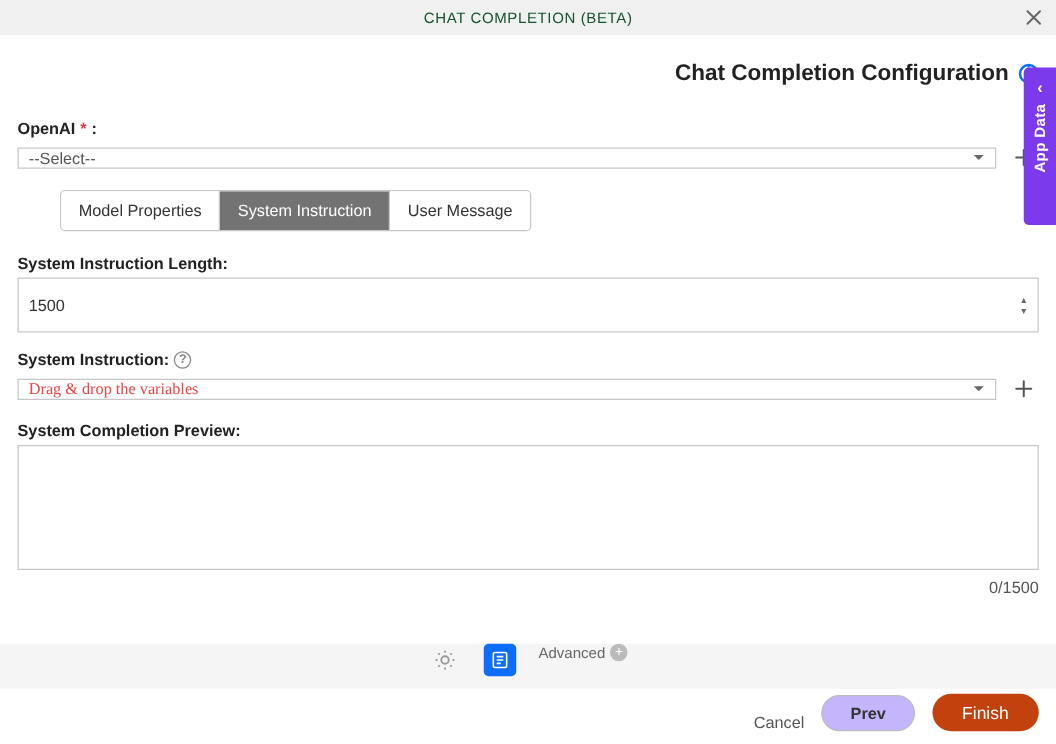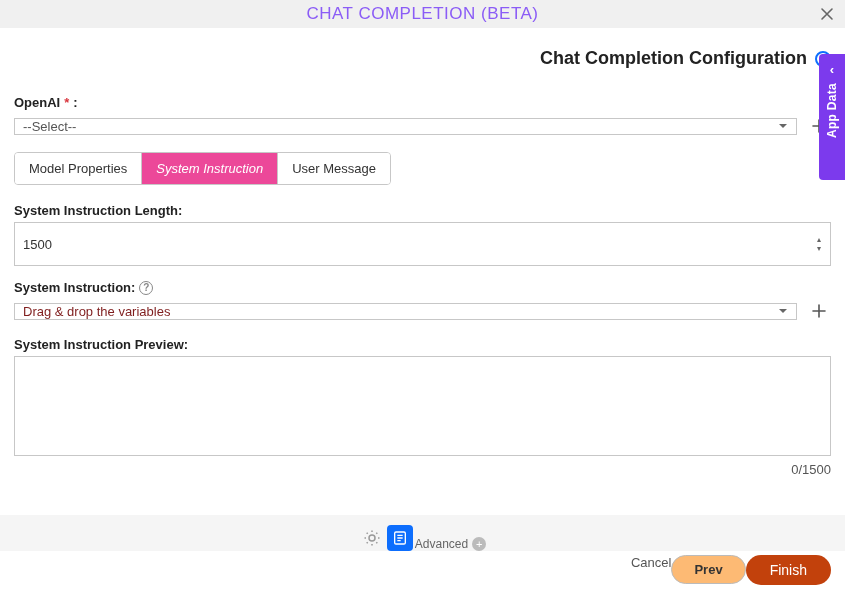--- a/index.html
+++ b/index.html
@@ -13,23 +13,23 @@
     position: relative;
     overflow: hidden;
   }
   .header {
     background: #f0f0f0;
     height: 28px;
     display: flex;
     align-items: center;
     justify-content: center;
     position: relative;
-    font-size: 17px;
+    font-size: 12px;
     letter-spacing: 0.5px;
-    color: #8b5cf6;
+    color: #14532d;
   }
   .header .close-btn {
     position: absolute;
     right: 8px;
     top: 4px;
     width: 20px;
     height: 20px;
     display: flex;
     align-items: center;
     justify-content: center;
@@ -98,50 +98,50 @@
     top: 0;
     bottom: 0;
     width: 18px;
     display: flex;
     flex-direction: column;
     align-items: center;
     justify-content: center;
     color: #666;
   }
   .select-box .caret svg { width: 10px; height: 10px; }
-  .placeholder { color: #7f1d1d; }
+  .placeholder { color: #ef4444; font-family: Liberation Serif, serif; }
   .plus-btn {
     width: 24px;
     height: 24px;
     display: flex;
     align-items: center;
     justify-content: center;
     cursor: pointer;
     color: #555;
   }
   .tabs {
     display: inline-flex;
     border: 1px solid #c7c7c7;
     border-radius: 4px;
     overflow: hidden;
     margin-bottom: 18px;
+    margin-left: 34px;
   }
   .tab {
     padding: 8px 14px;
     font-size: 13px;
     color: #333;
     background: #fff;
     border-right: 1px solid #c7c7c7;
     cursor: pointer;
   }
   .tab:last-child { border-right: none; }
   .tab.active {
-    background: #ec4899;
+    background: #737373;
     color: #fff;
-    font-style: italic;
   }
   .num-input {
     flex: 1;
     border: 1px solid #c7c7c7;
     height: 44px;
     padding: 0 22px 0 8px;
     font-size: 13px;
     color: #333;
     position: relative;
     display: flex;
@@ -211,23 +211,23 @@
     letter-spacing: 0.3px;
   }
   .footer-bar {
     position: absolute;
     left: 0;
     right: 0;
     bottom: 44px;
     height: 36px;
     background: #f5f5f5;
     display: flex;
-    align-items: flex-end;
-    justify-content: center;
-    gap: 2px;
+    align-items: flex-start;
+    justify-content: center;
+    gap: 18px;
   }
   .gear-icon, .doc-icon {
     width: 26px;
     height: 26px;
     display: flex;
     align-items: center;
     justify-content: center;
     border-radius: 4px;
   }
   .doc-icon.active {
@@ -252,30 +252,31 @@
     display: inline-flex;
     align-items: center;
     justify-content: center;
     line-height: 1;
   }
   .action-row {
     position: absolute;
     right: 14px;
     bottom: 10px;
     display: flex;
-    align-items: flex-start;
+    align-items: flex-end;
+    gap: 14px;
   }
   .btn-link {
     color: #555;
     font-size: 13px;
     cursor: pointer;
   }
   .btn-outline {
     border: 1px solid #bbb;
-    background: #fdba74;
+    background: #c4b5fd;
     color: #333;
     padding: 6px 22px;
     border-radius: 18px;
     font-size: 13px;
     font-weight: 600;
     cursor: pointer;
   }
   .btn-primary {
     background: #c2410c;
     color: #fff;
@@ -356,21 +357,21 @@
           </svg>
       </span>
     </div>
     <div class="plus-btn">
       <svg width="16" height="16" viewBox="0 0 16 16">
           <path d="M8 2 V14 M2 8 H14" stroke="#555" stroke-width="1.6" stroke-linecap="round"></path>
         </svg>
     </div>
   </div>
 
-  <div class="field-label">System Instruction Preview:</div>
+  <div class="field-label">System Completion Preview:</div>
   <div class="textarea-box">
     <span></span>
   </div>
   <div class="counter">0/1500</div>
 </div>
 
 <div class="app-data-tab">
   <span class="arrow">‹</span>
   <span class="vlabel">App Data</span>
 </div>

